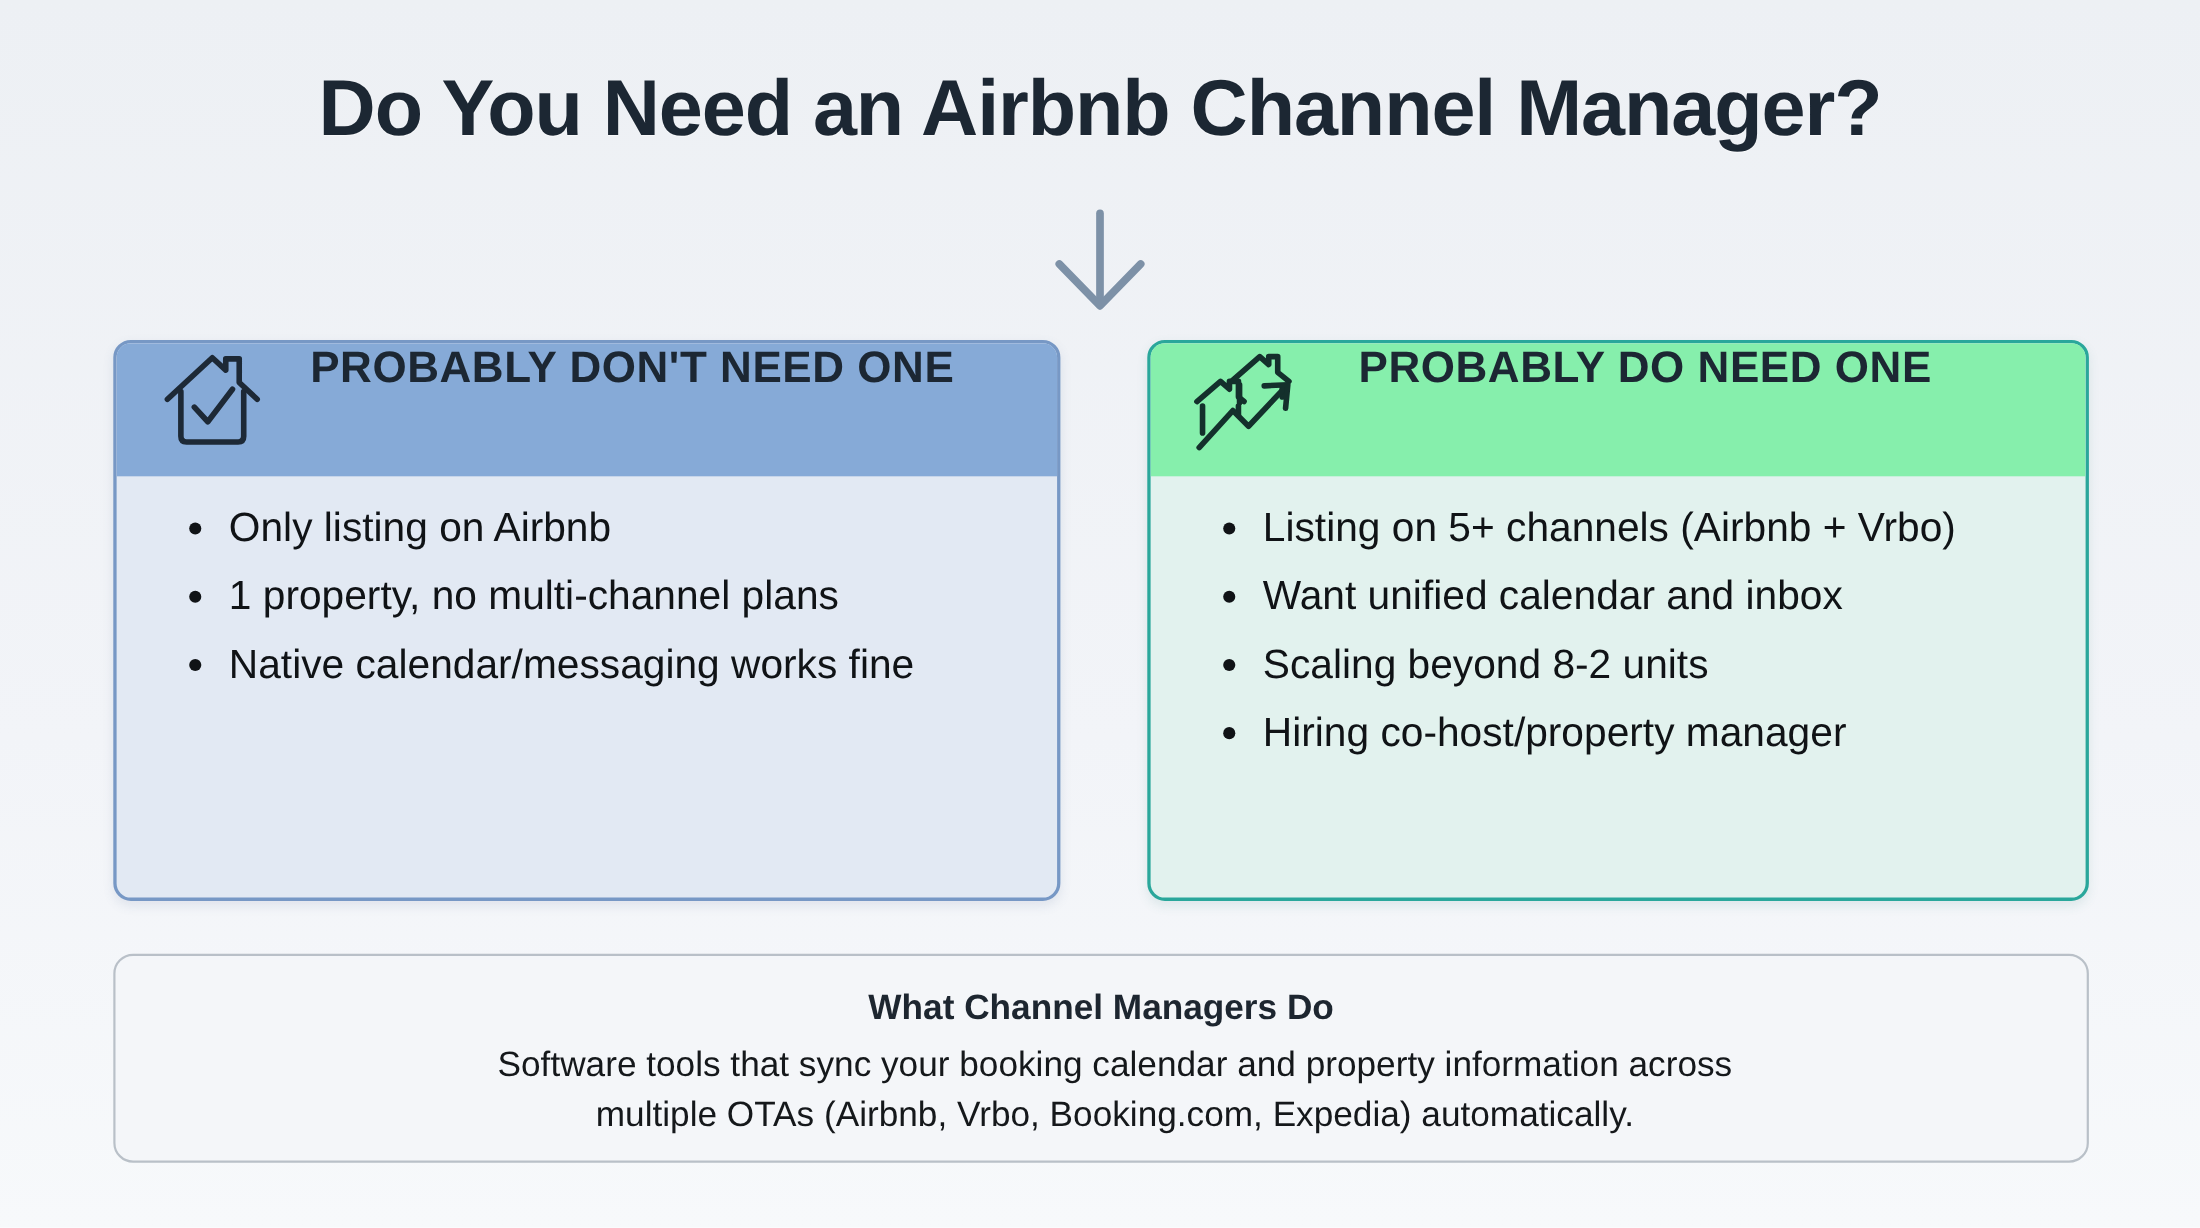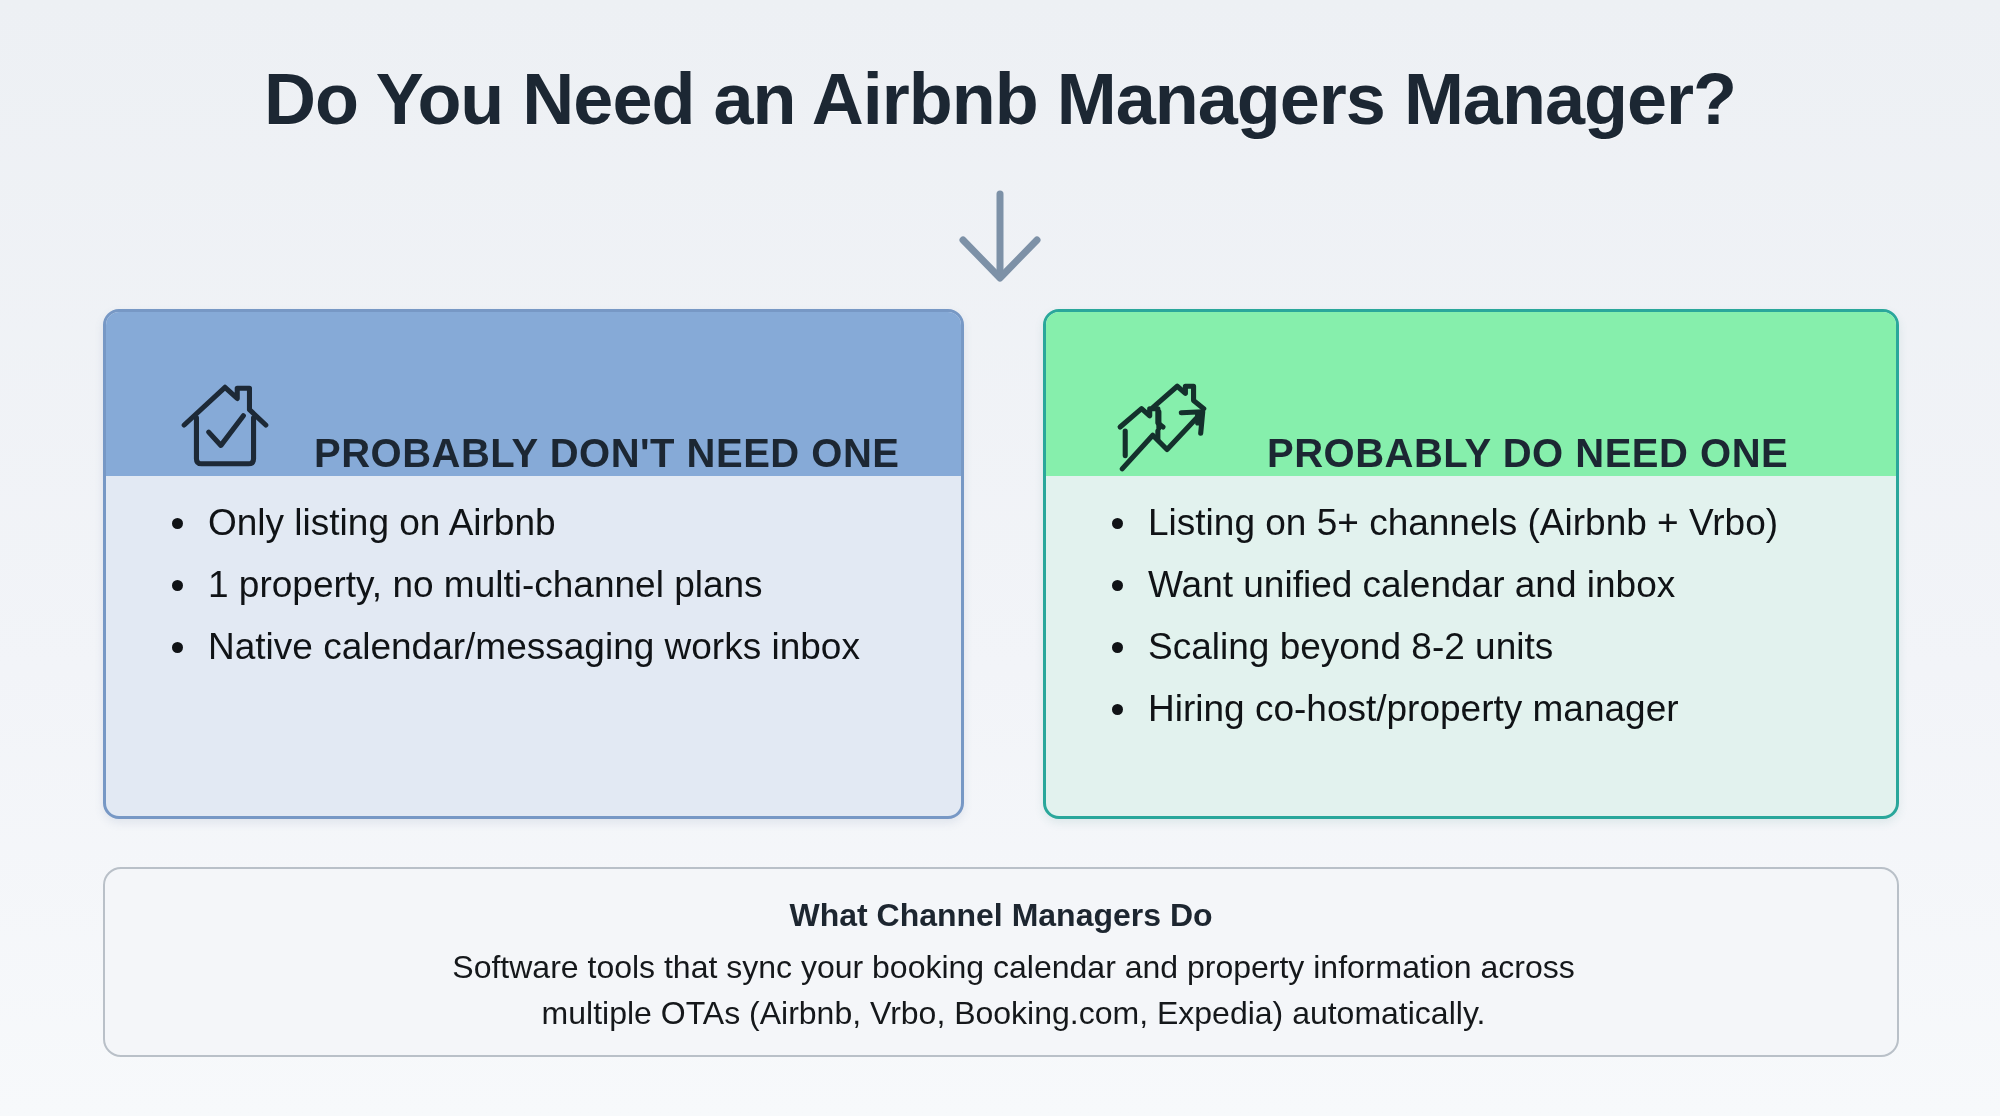--- a/index.html
+++ b/index.html
@@ -38,21 +38,21 @@
     background:#e2e9f3;
     box-shadow:0 4px 10px rgba(80,110,150,.12);
   }
   .card-right {
     left:1043px; width:856px;
     border:3px solid #2aa79b;
     background:#e2f2ee;
     box-shadow:0 4px 10px rgba(60,130,120,.12);
   }
   .card-header {
-    height:164px; display:flex; align-items:flex-end; padding-left:68px;
+    height:121px; display:flex; align-items:flex-start; padding-left:36px;
   }
   .card-left  .card-header { background:#86aad7; }
   .card-right .card-header { background:#86efac;gap:13px; }
   .card-header .hdr-icon { width:102px; height:102px; flex:0 0 auto; }
   .card-header .hdr-title {
     margin-left:38px;
     font-size:40px; font-weight:bold; letter-spacing:0.5px;
     color:#1c2733;
   }
   .card-body { padding:16px 30px 0 62px; }
@@ -85,21 +85,21 @@
   }
   .footer-desc {
     font-size:32px; line-height:46px; color:#15181b;padding-left:25px;
   }
 </style>
 </head>
 <body>
 
 <div class="canvas">
 
-  <h1 class="page-title">Do You Need an Airbnb Managers Manager?</h1>
+  <h1 class="page-title">Do You Need an Airbnb Channel Manager?</h1>
 
   <div class="down-arrow">
     <svg width="110" height="100" viewBox="0 0 110 100" fill="none">
       <path d="M55 6 V86" stroke="#7d91a7" stroke-width="7" stroke-linecap="round"></path>
       <path d="M18 52 L55 90 L92 52" stroke="#7d91a7" stroke-width="7" stroke-linecap="round" stroke-linejoin="round" fill="none"></path>
     </svg>
   </div>
 
   <section class="card card-left">
     <div class="card-header">
@@ -109,21 +109,21 @@
           <path d="M10 50 L50 13 L62 24 V14 h12 V35 L90 50"></path>
           <path d="M34 57 L46 70 L68 41"></path>
         </svg>
       </span>
       <span class="hdr-title">PROBABLY DON'T NEED ONE</span>
     </div>
     <div class="card-body">
       <ul>
         <li>Only listing on Airbnb</li>
         <li>1 property, no multi-channel plans</li>
-        <li>Native calendar/messaging works inbox</li>
+        <li>Native calendar/messaging works fine</li>
       </ul>
     </div>
   </section>
 
   <section class="card card-right">
     <div class="card-header">
       <span class="hdr-icon">
         <svg width="102" height="102" viewBox="0 0 100 100" fill="none" stroke="#14302c" stroke-width="5" stroke-linecap="round" stroke-linejoin="round">
 
           <path d="M38 33 L62 12 L70 19 V12 h8 V26 L88 34"></path>

